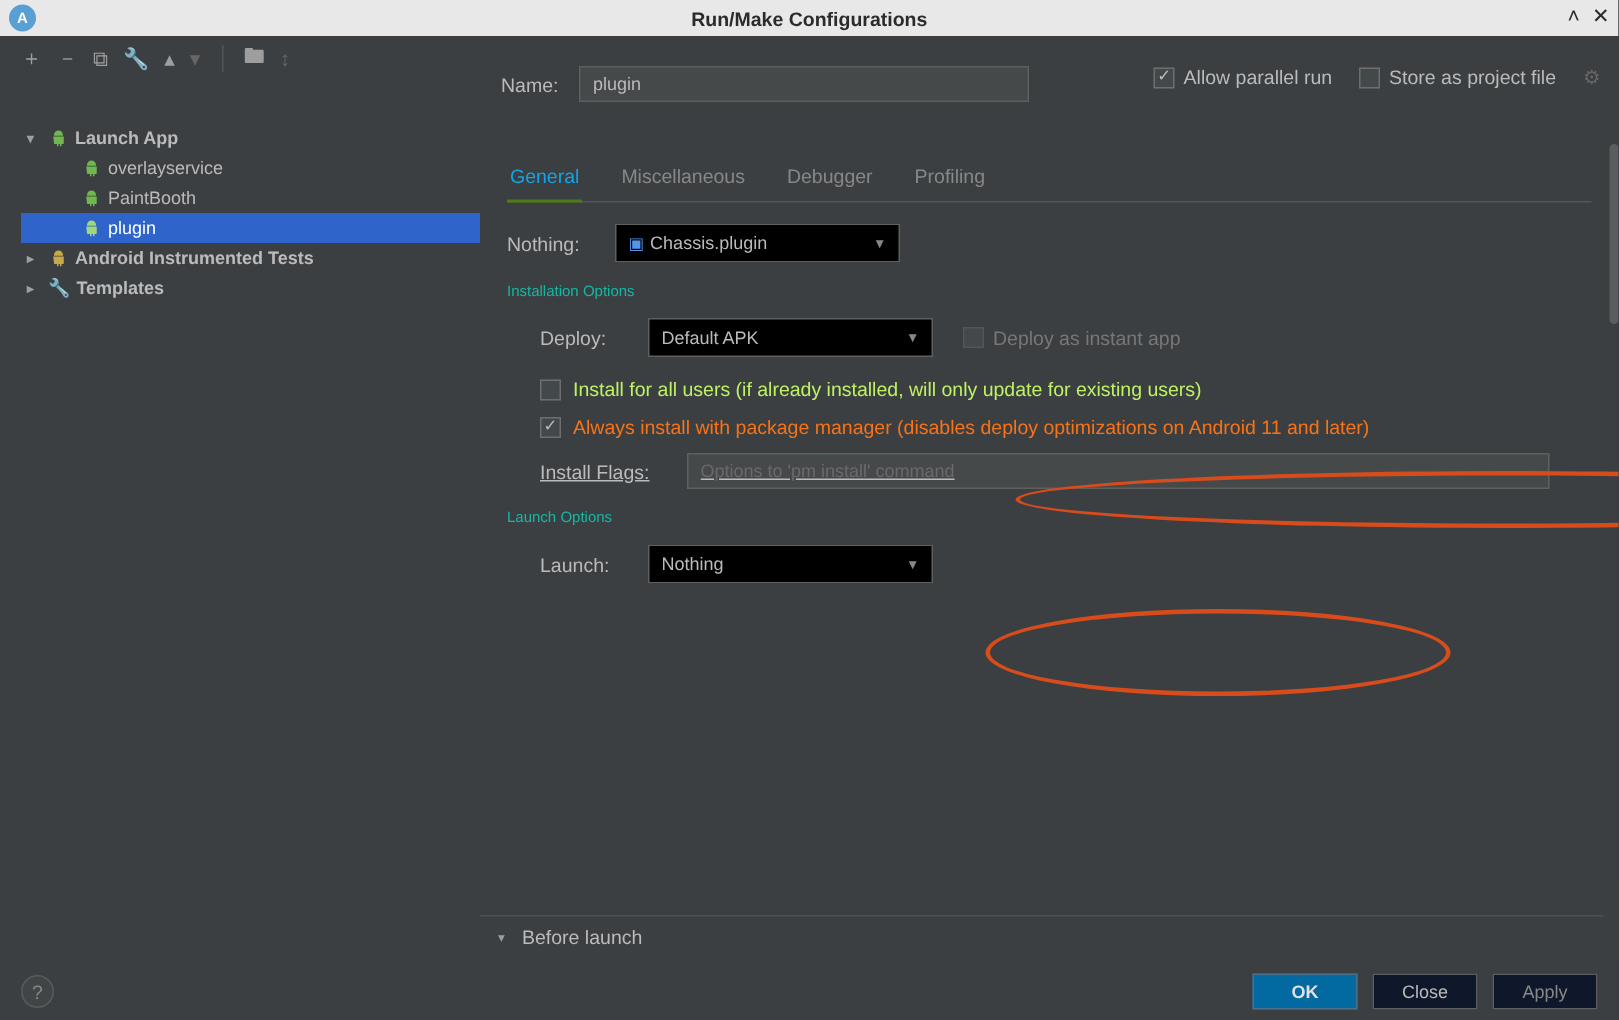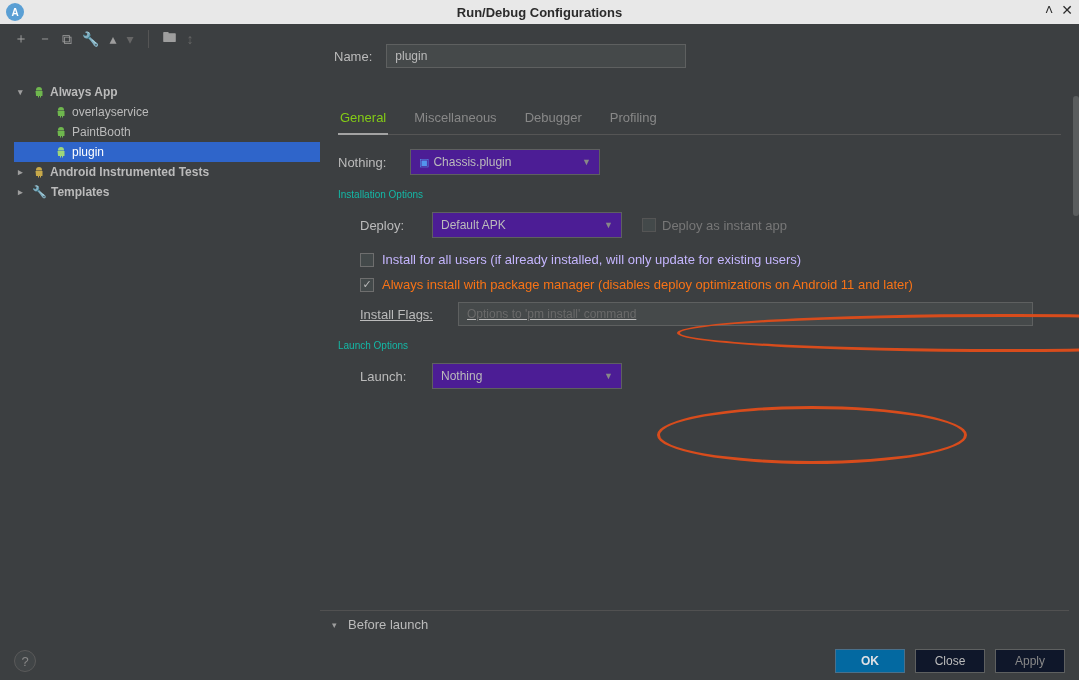--- a/index.html
+++ b/index.html
@@ -38,33 +38,33 @@
   .ic-android { width:14px; height:14px; display:inline-flex; align-items:center; justify-content:center; }
   .ic-android svg { width:12px; height:12px; }
   .ic-wrench { color:#9e9e9e; font-size:12px;}
 
   .right-panel { flex:1; padding: 8px 18px 0 18px; position:relative; display:flex; flex-direction:column; height: 572px; }
   .scrollbar-stub { position:absolute; right:0; top:30px; width:8px; height:490px; background:#3c3f41;}
   .scrollbar-stub::before { content:""; position:absolute; right:0; top:0; width:6px; height:120px; background:#5a5d5e; border-radius:3px; }
 
   .tabs { display:flex; gap:24px; border-bottom:1px solid #555; margin-top:30px; }
   .tab { padding:6px 2px 8px 2px; color:#888; cursor:pointer; font-size:13px; }
-  .tab.active { color:#84cc16; border-bottom:2px solid #a3a3a3; margin-bottom:-1px; }
+  .tab.active { color:#0ea5e9; border-bottom:2px solid #4d7c0f; margin-bottom:-1px; }
 
   .form-area { padding-top:14px; }
   .row { display:flex; align-items:center; margin-bottom:14px; gap:12px; }
   .row label.fld { color:#bbb; font-size:13px; min-width:60px; }
-  .combo { background:#4c1d95; border:1px solid #5e6060; color:#bbb; padding:3px 8px; font-size:12px; height:26px; display:flex; align-items:center; justify-content:space-between; cursor:pointer; }
+  .combo { background:#000000; border:1px solid #5e6060; color:#bbb; padding:3px 8px; font-size:12px; height:26px; display:flex; align-items:center; justify-content:space-between; cursor:pointer; }
   .combo .arrow { color:#888; font-size:9px; margin-left:10px; }
   .module-combo { width:190px; }
   .module-combo .modicon { color:#5394ec; margin-right:4px; font-size:11px;}
   .section-title { color:#14b8a6; font-size:10px; margin:6px 0 12px 0; }
   .indent { padding-left:22px; }
   .deploy-combo { width:190px; }
-  .check-row { display:flex; align-items:center; gap:8px; color:#c4b5fd; font-size:13px; margin-bottom:10px; }
+  .check-row { display:flex; align-items:center; gap:8px; color:#bef264; font-size:13px; margin-bottom:10px; }
   .check-row.enabled { color:#f97316; }
   .install-flags-input { width:575px; }
   .install-flags-input::placeholder { color:#6a6a6a; }
   .launch-combo { width:190px; }
 
   .before-launch { border-top:1px solid #515151; background:#3c3f41; position:absolute; bottom:0; left:0; right:10px; }
   .before-header { display:flex; align-items:center; gap:6px; padding:6px 12px; color:#bbb; font-size:13px; cursor:pointer;}
   .before-row { display:flex; align-items:center; gap:8px; padding:4px 18px 6px 34px; color:#bbb; font-size:13px;}
 
   .footer { height:46px;display:flex; align-items:center; justify-content:space-between; padding:0 14px; flex-shrink:0; background:#3c3f41; border-top:0; position:relative;}
@@ -76,21 +76,21 @@
 
   .annot { position:absolute; border:3px solid #d84c1c; border-radius:50%; pointer-events:none; }
   .annot1 { left:357px; top:248px; width:657px; height:38px; border-radius:50%/50%; }
   .annot2 { left:337px; top:340px; width:310px; height:58px; }
 </style>
 </head>
 <body>
 
 <div class="titlebar">
   <div class="appicon">A</div>
-  <div class="title">Run/Debug Configurations</div>
+  <div class="title">Run/Make Configurations</div>
   <div class="winbtns">
     <span>˄</span>
     <span>✕</span>
   </div>
 </div>
 
 <div class="body-wrap">
 
   <div class="toolbar-row">
     <div class="toolbar-icons">
@@ -103,32 +103,43 @@
       <span class="divider-v"></span>
       <span class="ic">🖿</span>
       <span class="ic" style="color:#666">↕</span>
     </div>
   </div>
 
   <div class="name-row">
     <label>Name:</label>
     <input class="text-input name-input" value="plugin" style="">
   </div>
+  <div class="top-right">
+    <label class="check-label">
+      <span class="checkbox checked"></span>
+      <span>Allow parallel run</span>
+    </label>
+    <label class="check-label">
+      <span class="checkbox"></span>
+      <span>Store as project file</span>
+    </label>
+    <span class="gear-small">⚙</span>
+  </div>
 
   <div class="main">
     <div class="left-panel">
       <div class="tree">
         <div class="tree-item bold">
           <span class="tri">▾</span>
           <span class="ic-android">
               <svg viewBox="0 0 24 24">
                 <path fill="#6fb74e" d="M6 8a6 6 0 0112 0v1H6zM5 10h14v9a1 1 0 01-1 1h-2v3h-2v-3h-2v3h-2v-3H7a1 1 0 01-1-1z"></path>
               </svg>
             </span>
-          <span>Always App</span>
+          <span>Launch App</span>
         </div>
         <div class="tree-item tree-child">
           <span class="ic-android">
               <svg viewBox="0 0 24 24">
                 <path fill="#6fb74e" d="M6 8a6 6 0 0112 0v1H6zM5 10h14v9a1 1 0 01-1 1h-2v3h-2v-3h-2v3h-2v-3H7a1 1 0 01-1-1z"></path>
               </svg>
             </span>
           <span>overlayservice</span>
         </div>
         <div class="tree-item tree-child">

